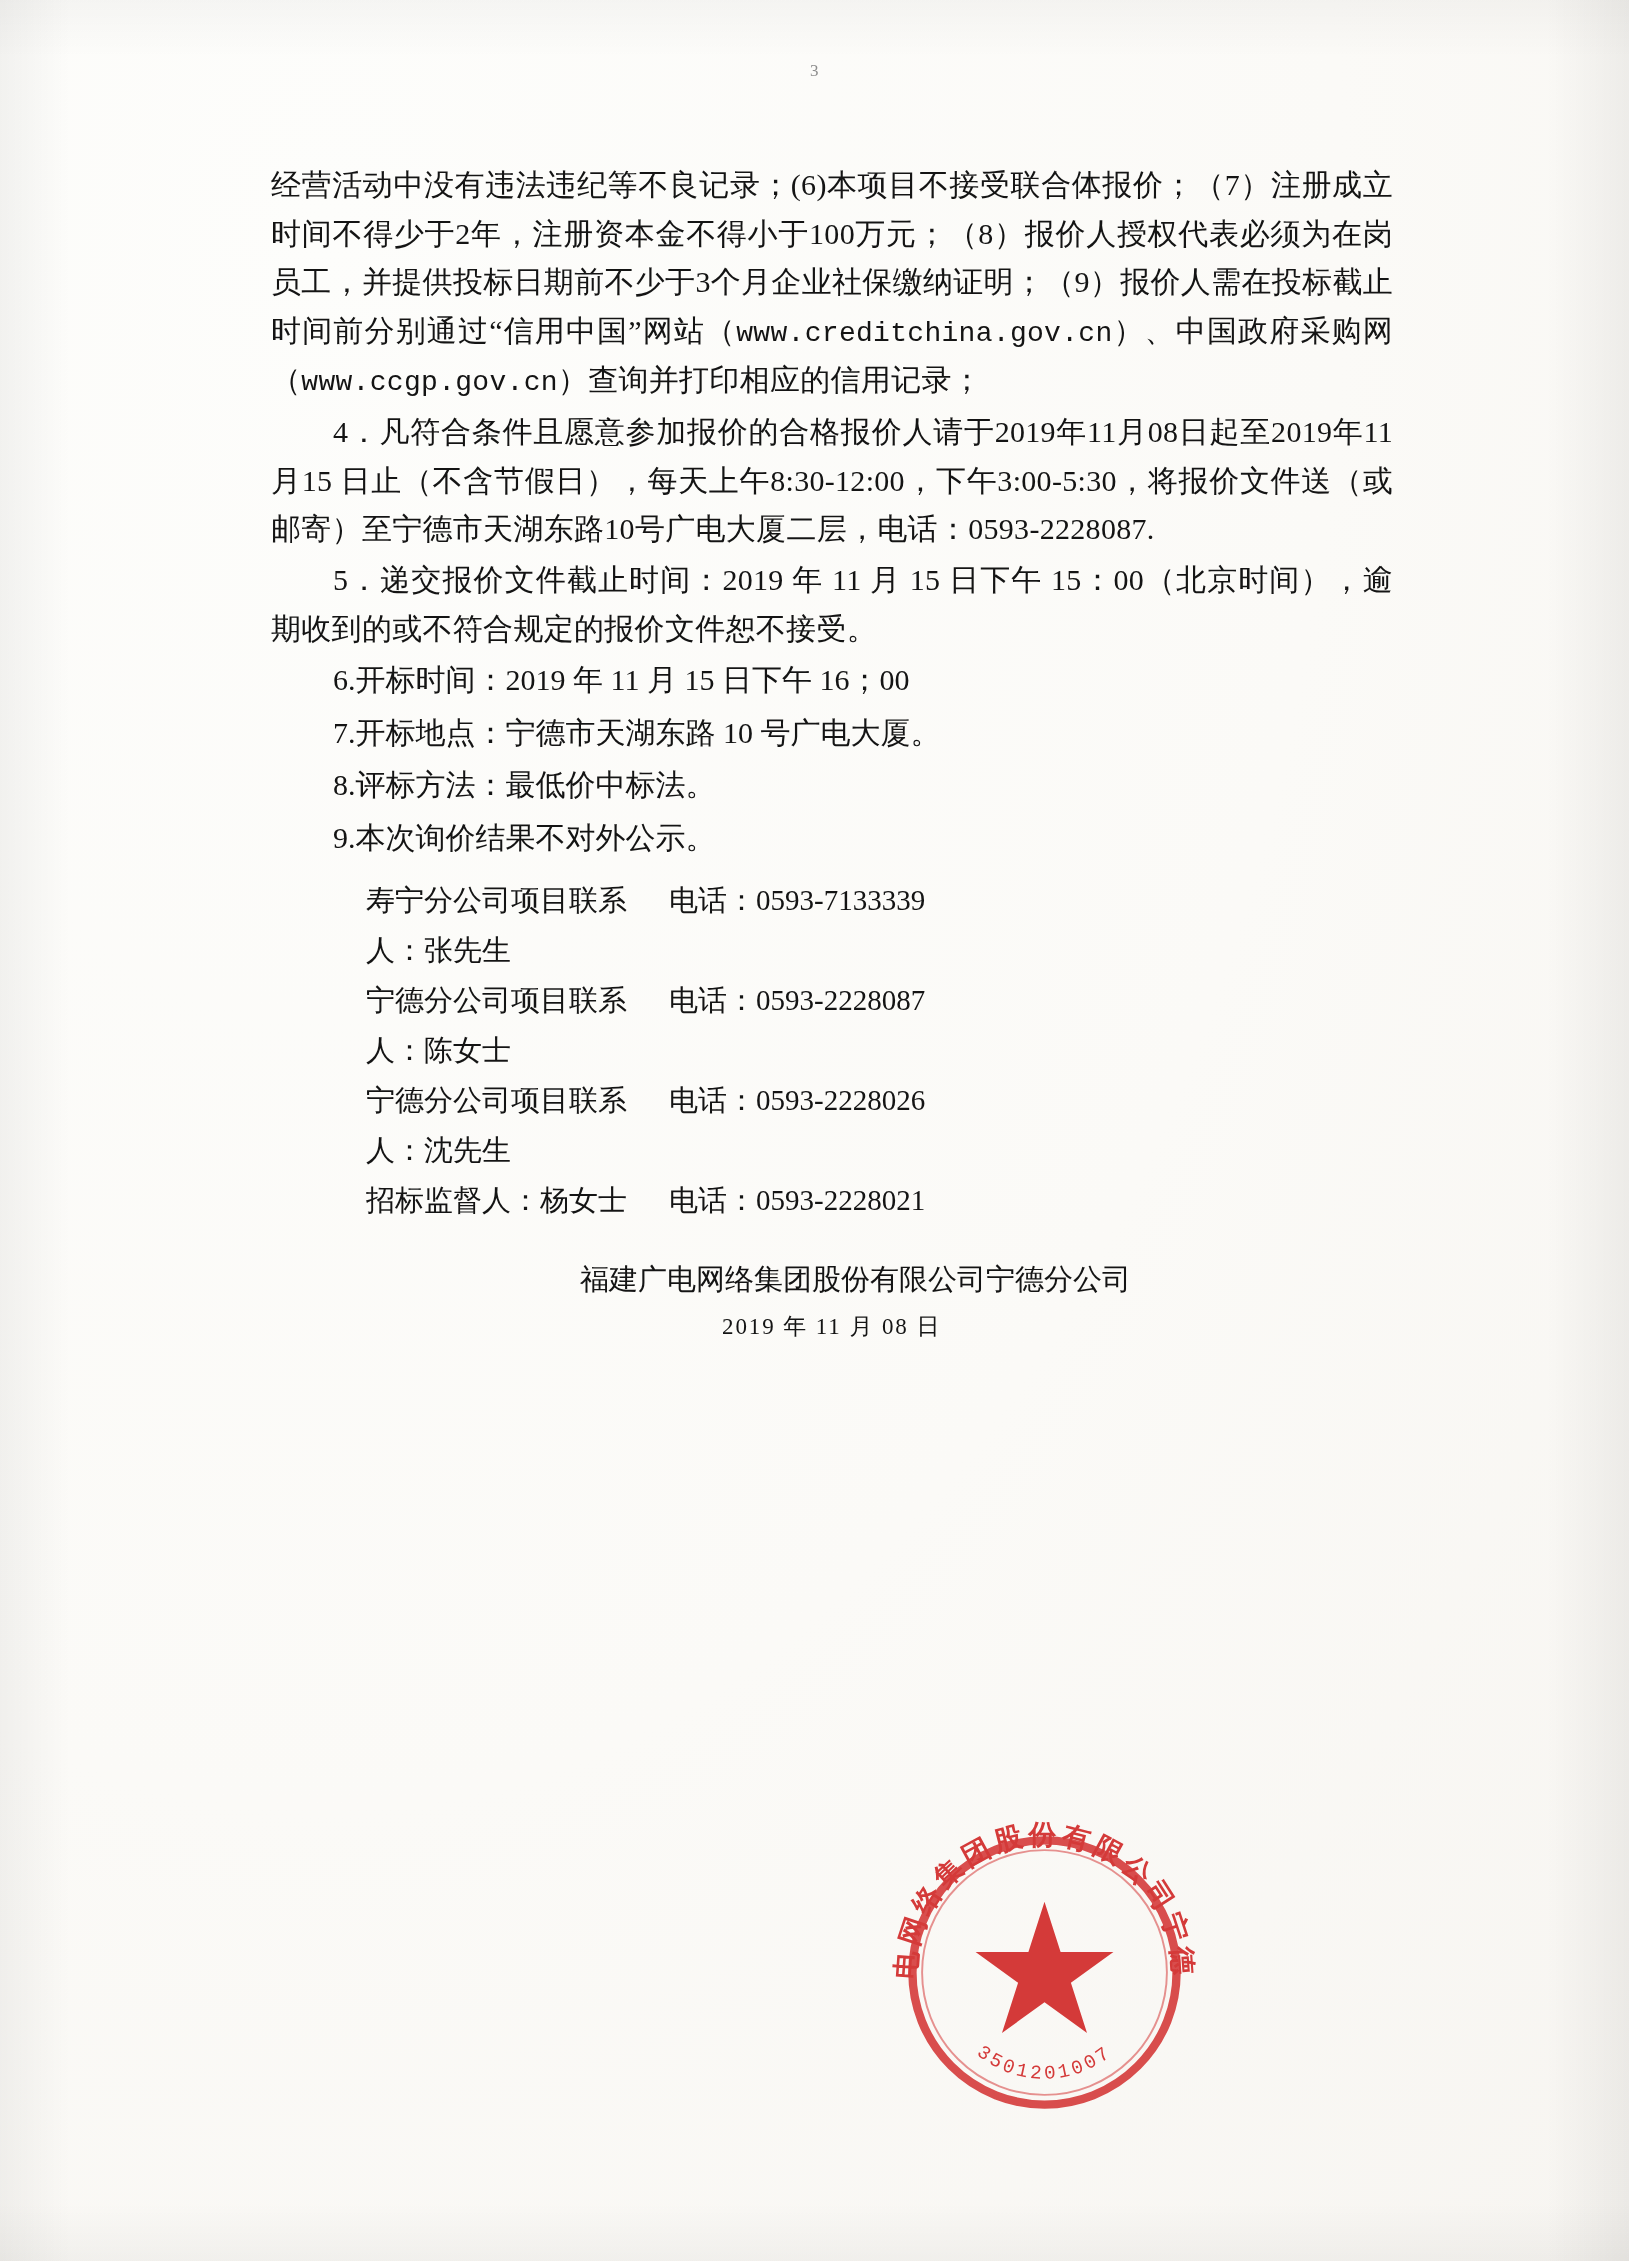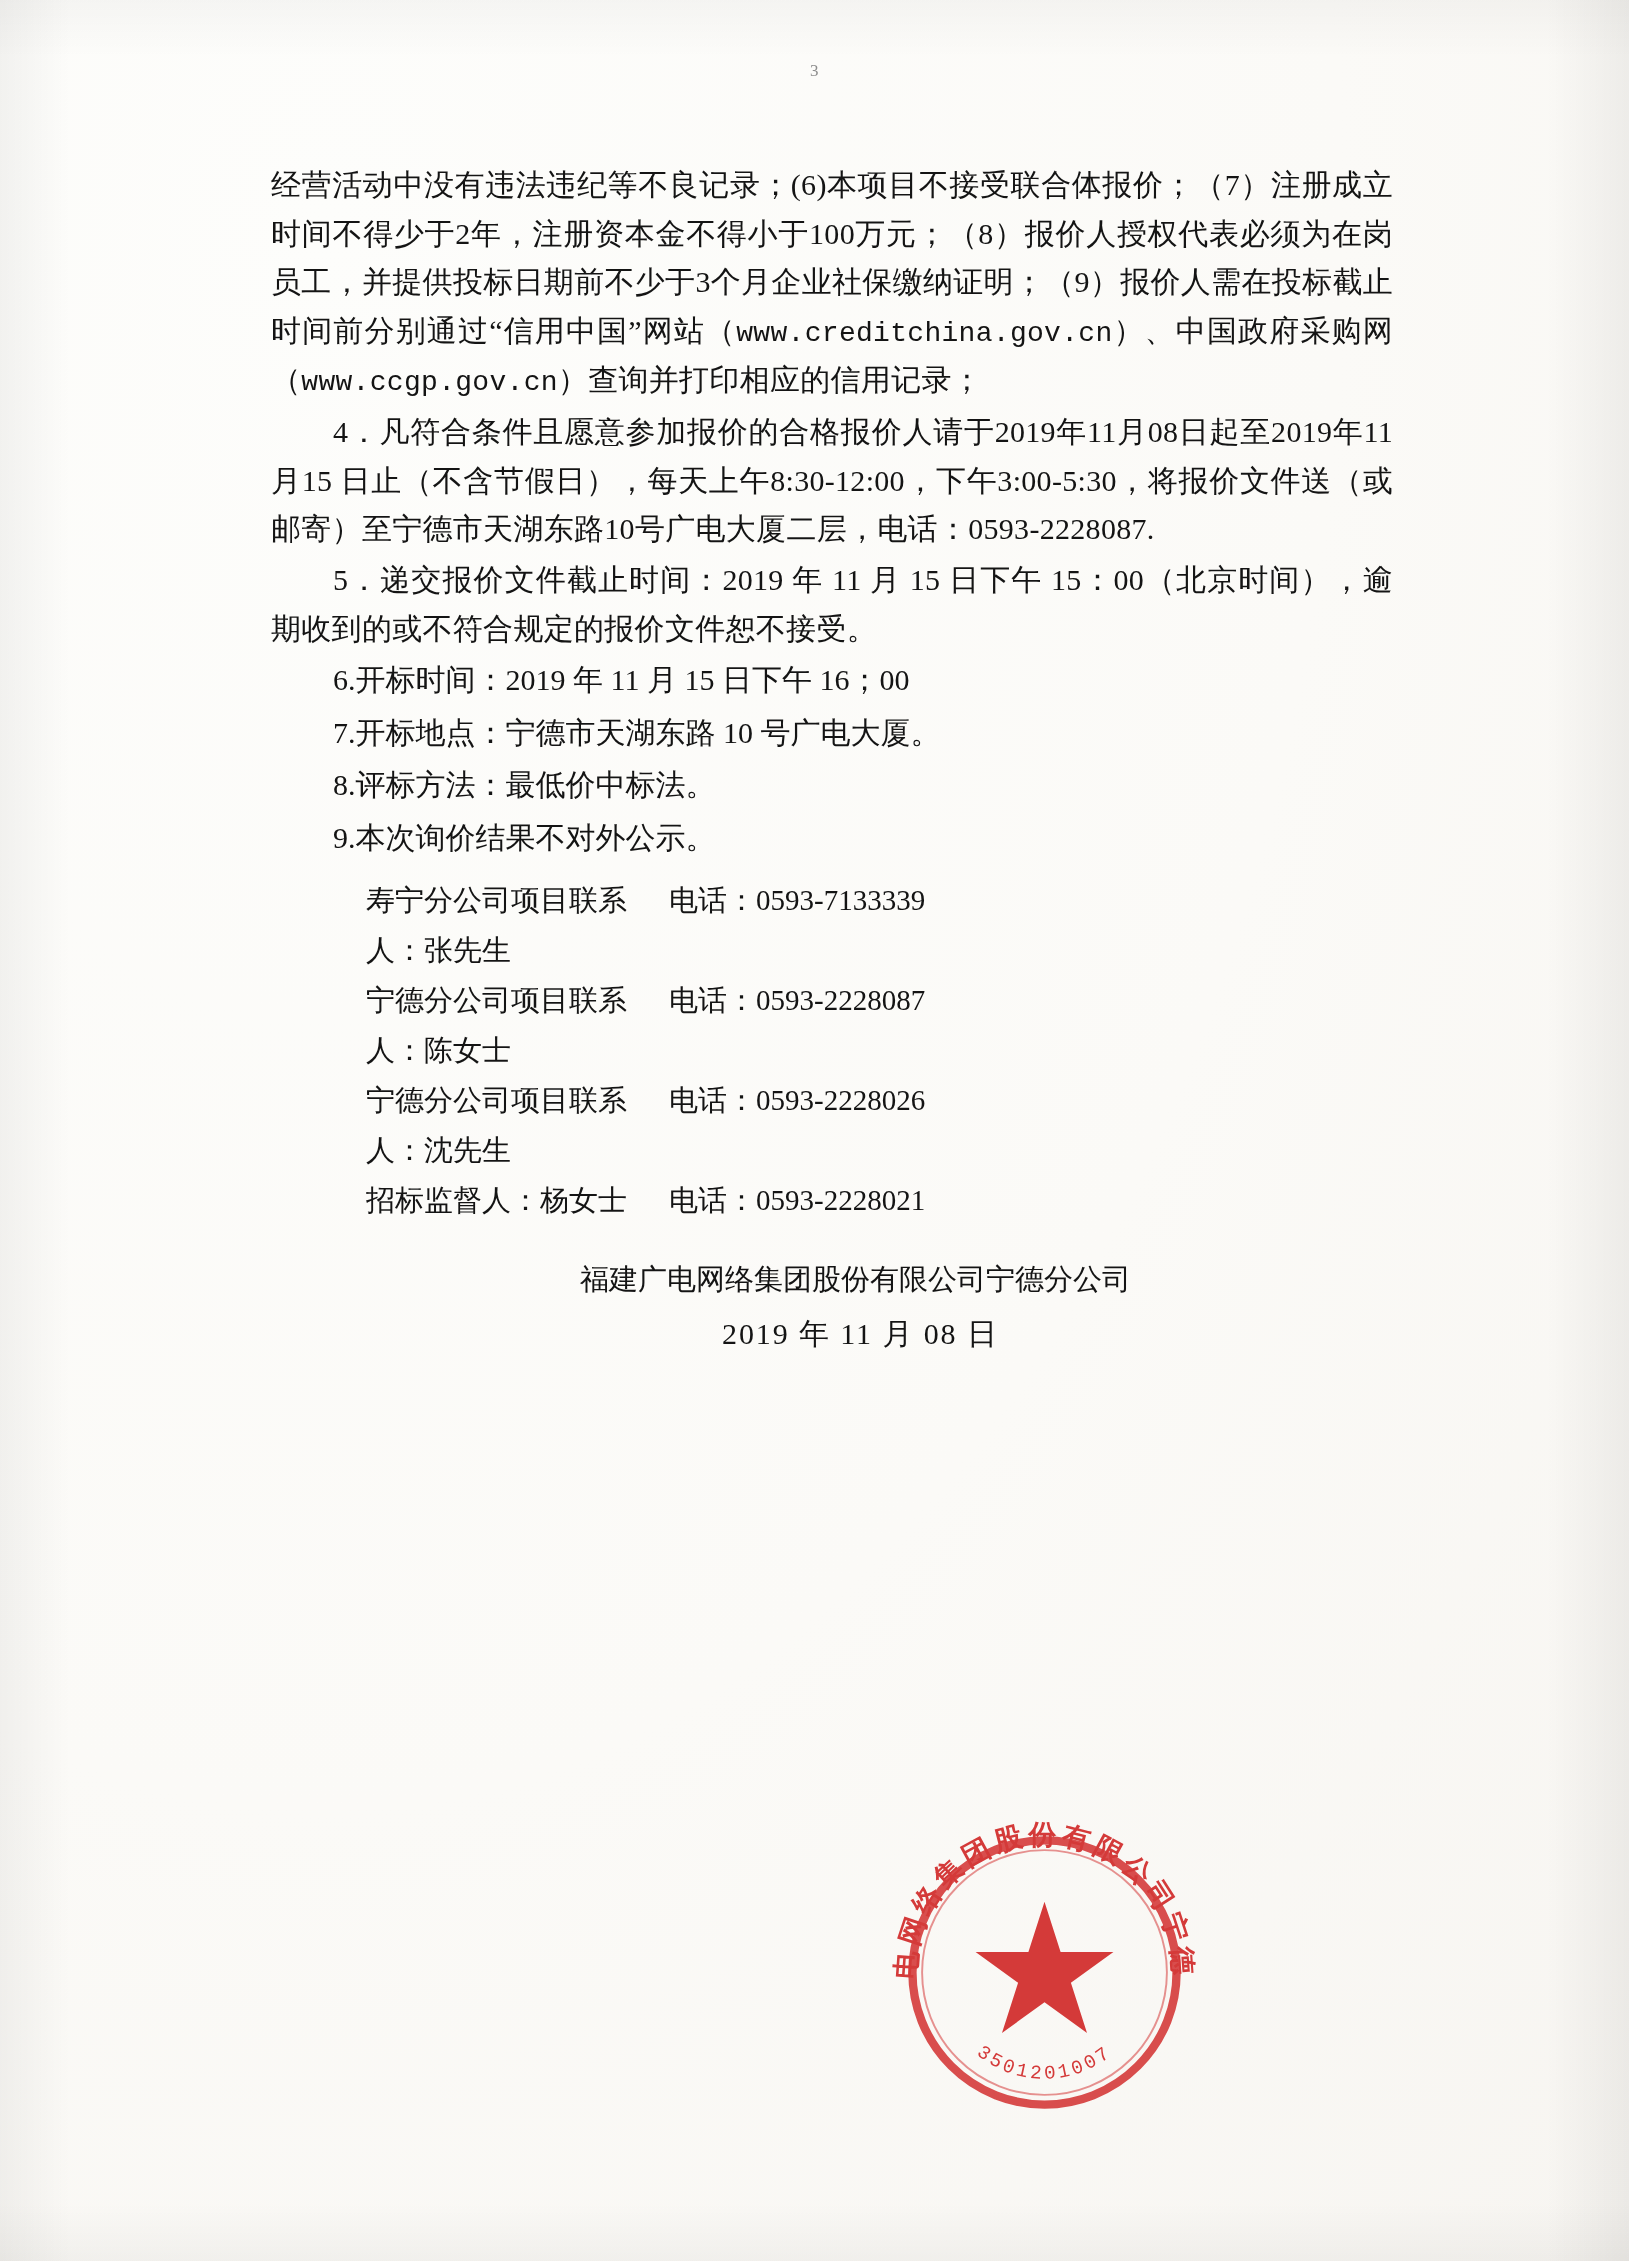--- a/index.html
+++ b/index.html
@@ -100,21 +100,21 @@
   .signature {
     margin-top: 30px;
     padding-left: 309px;
     font-size: 29px;
     line-height: 1.7;
     position: relative;
     z-index: 3;
   }
   .sign-date {
     padding-left: 451px;
-    font-size: 30px;
+    font-size: 23px;
     line-height: 1.9;
     position: relative;
     z-index: 3;
     letter-spacing: 1.9px;
   }
 
   
   .seal {
     position: absolute;
     left: 877px;

